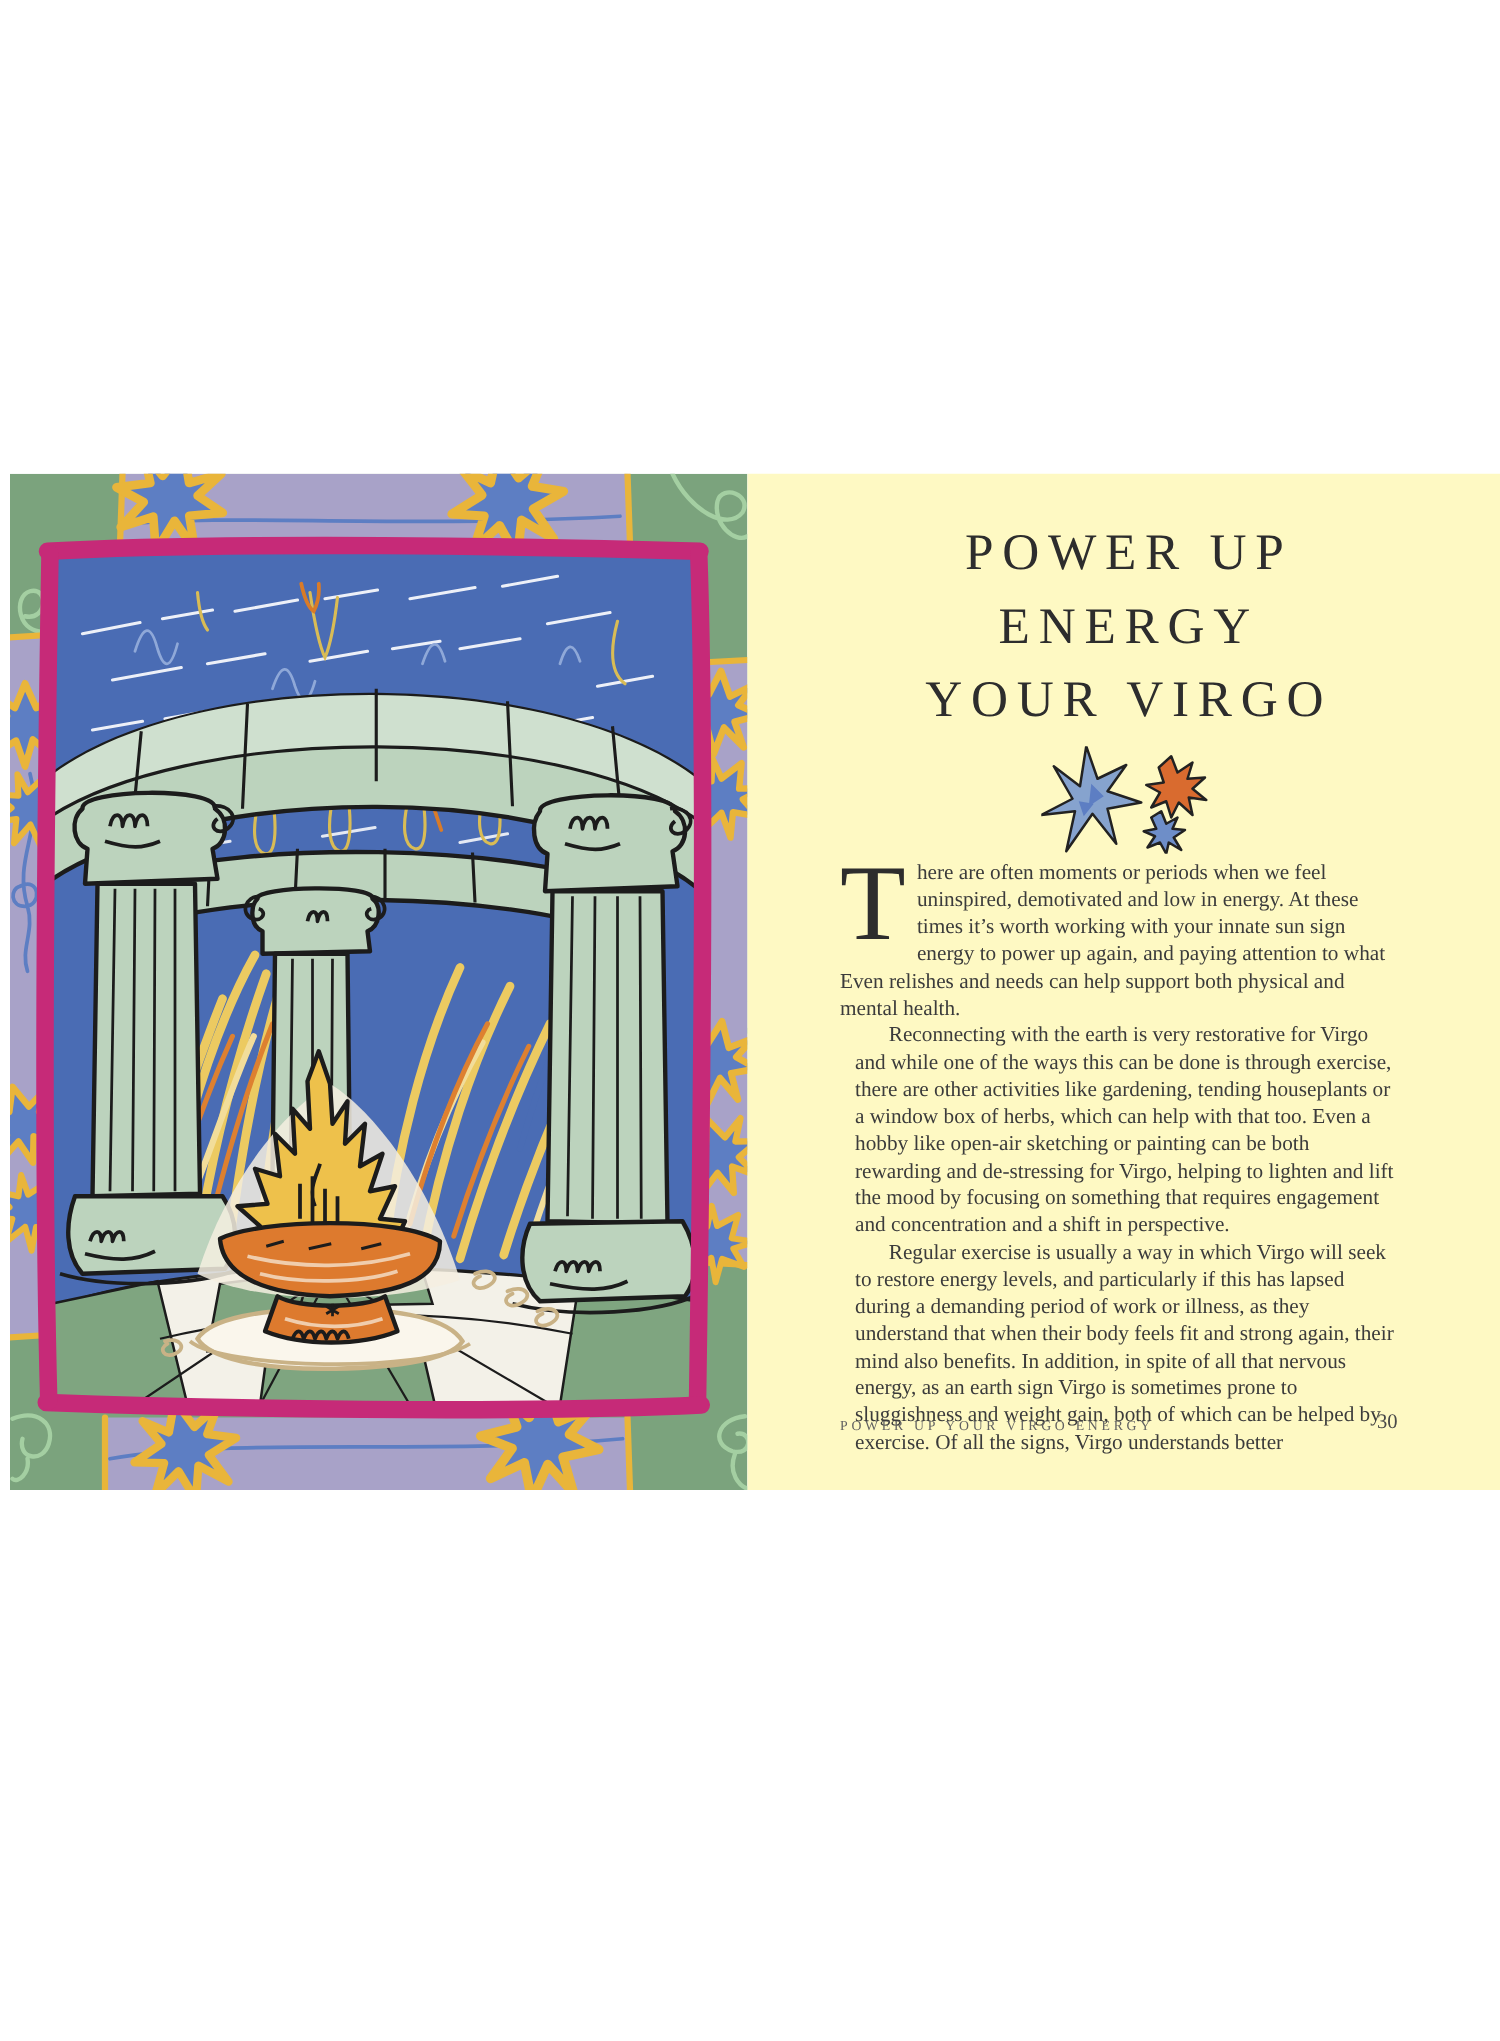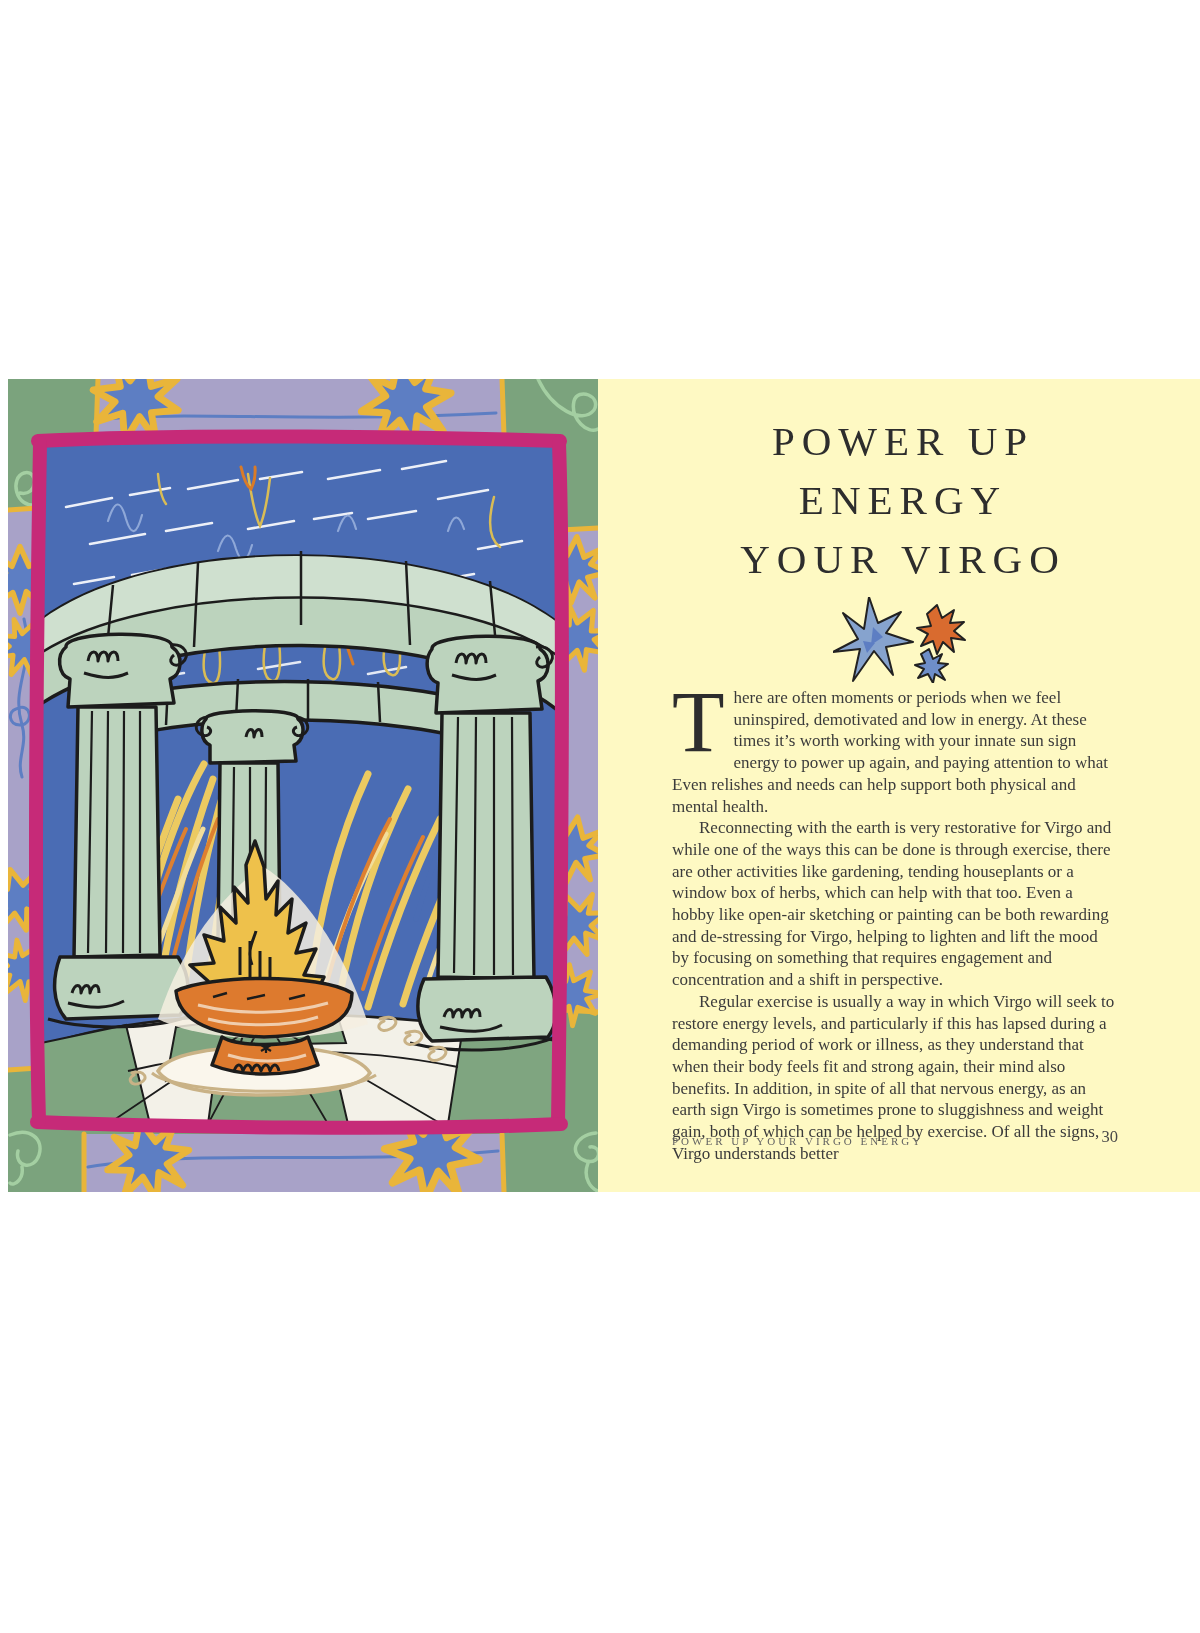--- a/index.html
+++ b/index.html
@@ -9,21 +9,21 @@
   .page-left{width:590px;height:813px;flex:0 0 auto;}
   .page-left svg{display:block;width:590px;height:813px;}
   .page-right{width:610px;height:813px;flex:0 0 auto;background:#fef9c3;position:relative;}
   .title{margin:0;padding-top:33px;text-align:center;font-weight:400;
          font-size:41px;line-height:59px;letter-spacing:7px;color:#2d2d2d;}
   .title span{display:block;white-space:nowrap;}
   .stars-orn{text-align:center;margin-top:8px;height:86px;}
   .bodycol{position:absolute;left:74px;top:308px;width:446px;
            font-size:17px;line-height:21.7px;color:#3b3b3b;}
   .bodycol p{margin:0;}
-  .bodycol p.indent{text-indent:27px;}
+  .bodycol p.indent{text-indent:27px;margin-left:12px;}
   .dropcap{float:left;font-size:86px;line-height:62px;height:66px;
            padding:4px 9px 0 0;color:#2d2d2d;}
   .footer{position:absolute;left:74px;top:748px;width:446px;display:flex;
           justify-content:space-between;align-items:flex-end;}
   .running-head{font-size:11px;letter-spacing:3px;color:#616161;}
   .page-num{font-size:16.5px;color:#484848;}
 </style>
 </head>
 <body>
 

